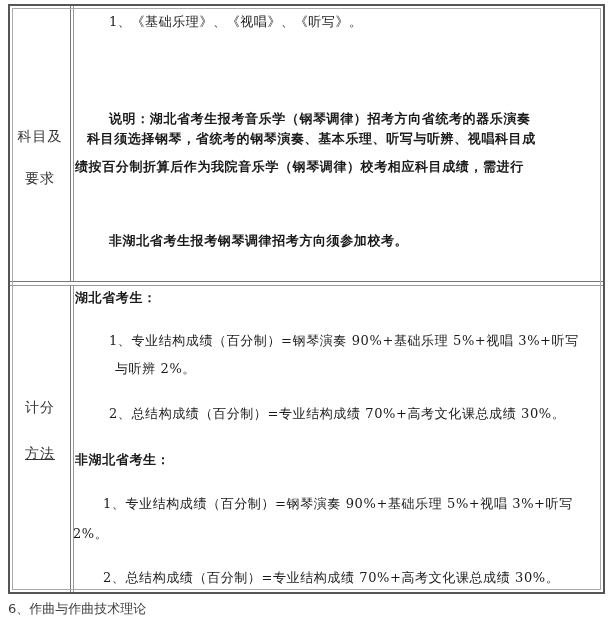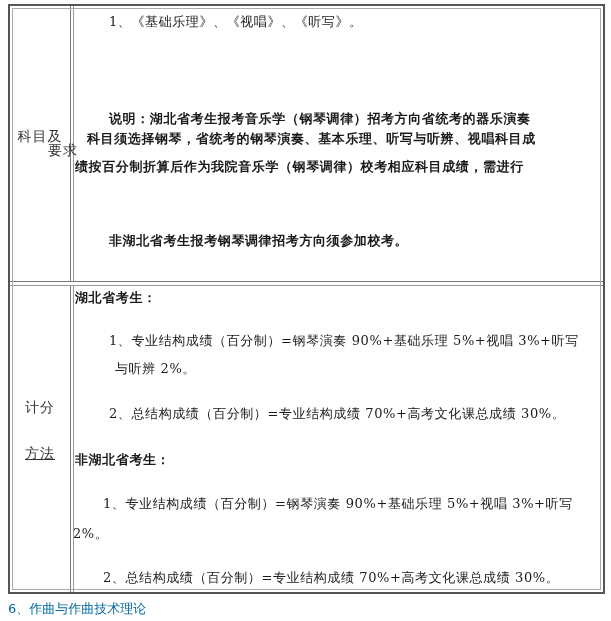--- a/index.html
+++ b/index.html
@@ -11,31 +11,31 @@
                 border: 1px solid #aaa; pointer-events: none; }
   .vdiv { position: absolute; left: 60px; top: 0; bottom: 0; width: 4px;
           border-left: 1px solid #777; border-right: 1px solid #999; box-sizing: border-box; background: #fff; }
   .hdiv { position: absolute; left: 0; right: 0; top: 275px; height: 5px;
           border-top: 1px solid #777; border-bottom: 1px solid #999; box-sizing: border-box; background:#fff; }
   .lbl { position: absolute; left: 0; width: 60px; text-align: center; font-size: 14px;
          letter-spacing: 1px; color: #333; }
   .txt { position: absolute; font-size: 13px; white-space: nowrap; line-height: 16px; letter-spacing: 0.6px; }
   .b { font-weight: bold; }
   .footer { position: absolute; left: 8px; top: 600px; font-size: 13px;
-            font-family: "DejaVu Sans", "Liberation Sans", sans-serif; color: #0369a1; }
+            font-family: "DejaVu Sans", "Liberation Sans", sans-serif; color: #404040; }
 </style>
 </head>
 <body>
 
 <div class="tbl">
   <div class="vdiv"></div>
   <div class="hdiv"></div>
 
   <div class="lbl" style="top:122px;">科目及</div>
-  <div class="lbl" style="top:136px;margin-left:23px;">要求</div>
+  <div class="lbl" style="top:164px;">要求</div>
 
   <div class="txt" style="left:99px; top:8px;">1、《基础乐理》、《视唱》、《听写》。</div>
   <div class="txt b" style="left:99px; top:95px;margin-top:10px;">说明：湖北省考生报考音乐学（钢琴调律）招考方向省统考的器乐演奏</div>
   <div class="txt b" style="left:65px; top:125px;padding-left:12px;">科目须选择钢琴，省统考的钢琴演奏、基本乐理、听写与听辨、视唱科目成</div>
   <div class="txt b" style="left:65px; top:153px;">绩按百分制折算后作为我院音乐学（钢琴调律）校考相应科目成绩，需进行</div>
   <div class="txt b" style="left:99px; top:227px;">非湖北省考生报考钢琴调律招考方向须参加校考。</div>
 
   <div class="lbl" style="top:393px;">计分</div>
   <div class="lbl" style="top:439px;text-decoration:underline;">方法</div>
 

